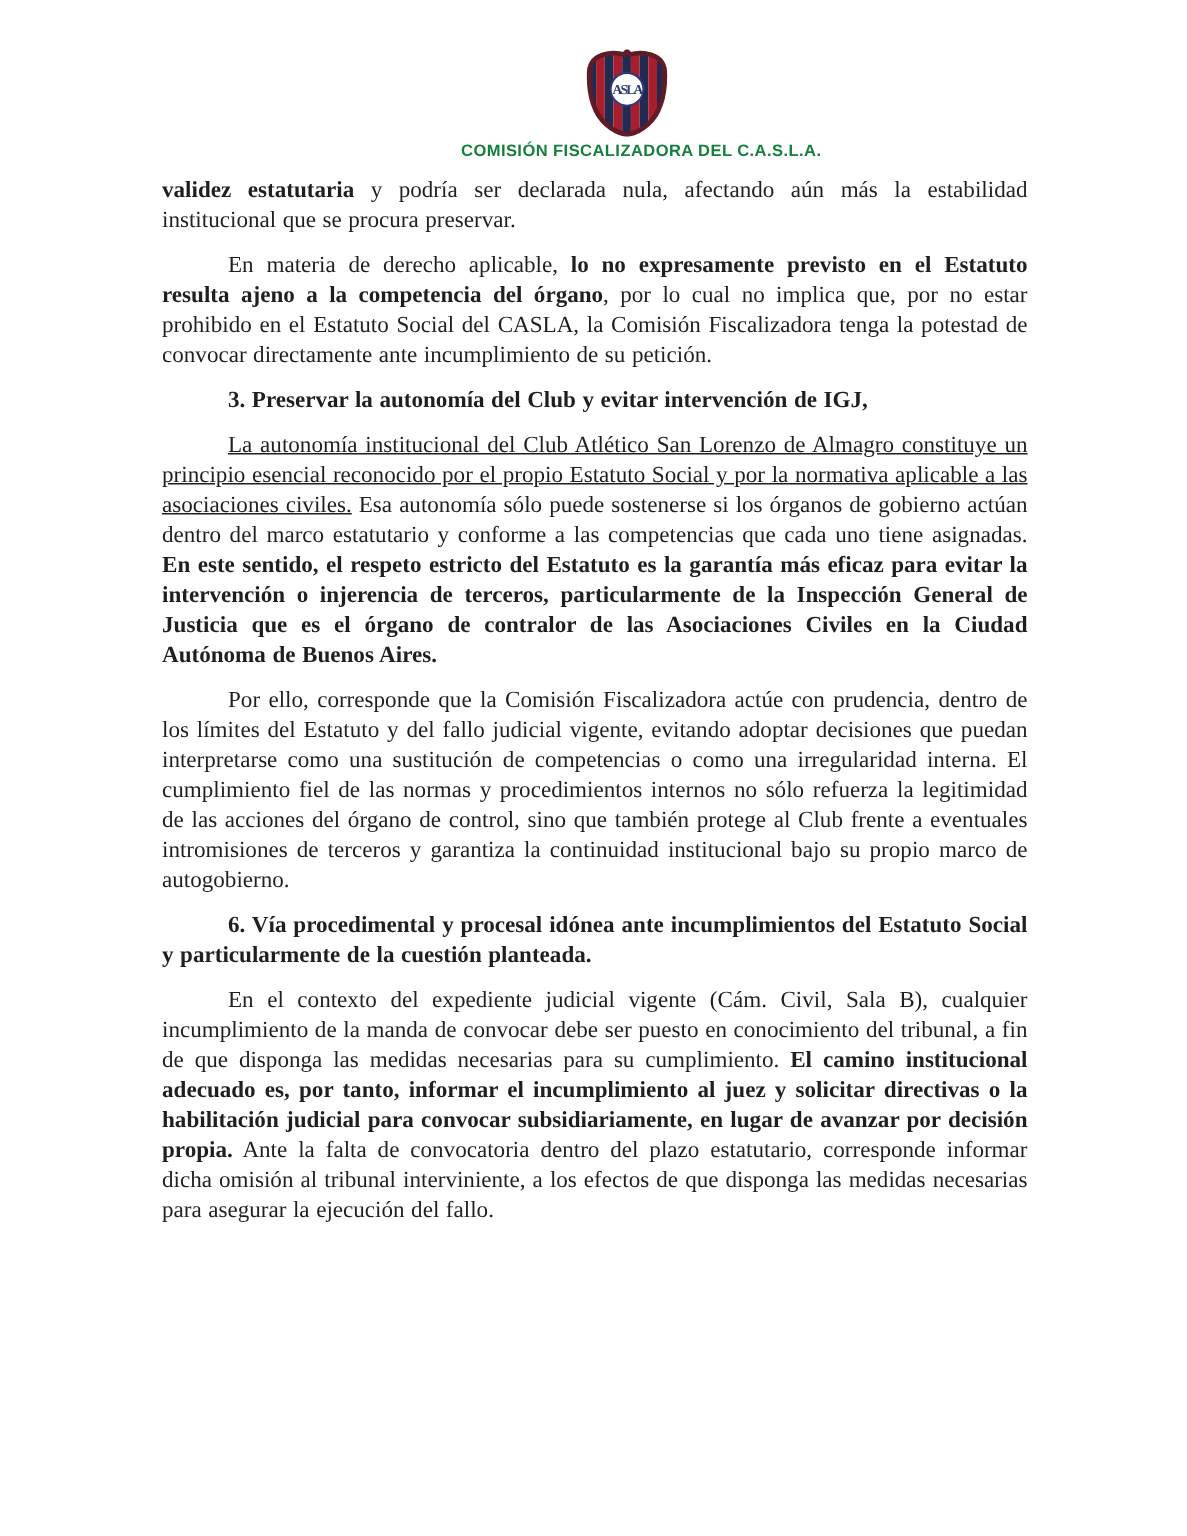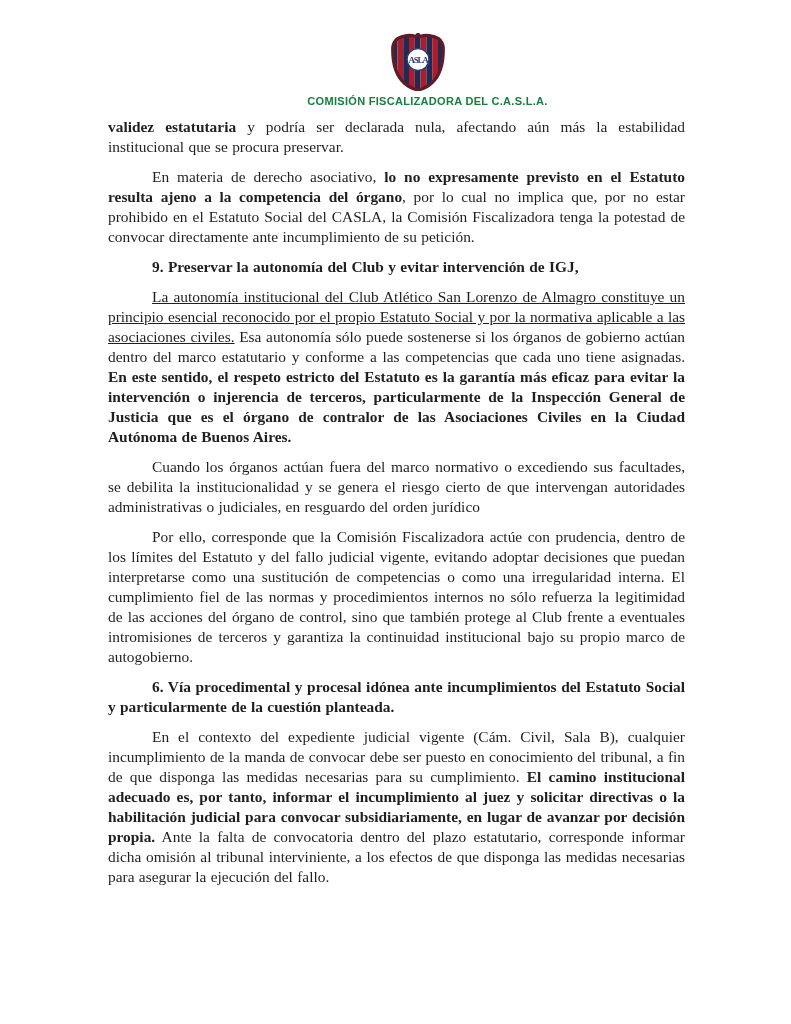--- a/index.html
+++ b/index.html
@@ -69,34 +69,31 @@
     <div class="org-title">COMISIÓN FISCALIZADORA DEL C.A.S.L.A.</div>
   </div>
 
   <div class="content">
 
     <p>
       <span class="b">validez estatutaria</span><span> y podría ser declarada nula, afectando aún más la estabilidad institucional que se procura preservar.</span>
     </p>
 
     <p class="indent">
-      <span>En materia de derecho asociativo, </span><span class="b">lo no expresamente previsto en el Estatuto resulta ajeno a la competencia del órgano</span><span>, por lo cual no implica que, por no estar prohibido en el Estatuto Social del CASLA, la Comisión Fiscalizadora tenga la potestad de convocar directamente ante incumplimiento de su petición.</span>
+      <span>En materia de derecho aplicable, </span><span class="b">lo no expresamente previsto en el Estatuto resulta ajeno a la competencia del órgano</span><span>, por lo cual no implica que, por no estar prohibido en el Estatuto Social del CASLA, la Comisión Fiscalizadora tenga la potestad de convocar directamente ante incumplimiento de su petición.</span>
     </p>
 
     <p class="indent head">
-      <span>9. Preservar la autonomía del Club y evitar intervención de IGJ,</span>
+      <span>3. Preservar la autonomía del Club y evitar intervención de IGJ,</span>
     </p>
 
     <p class="indent">
       <span class="u">La autonomía institucional del Club Atlético San Lorenzo de Almagro constituye un principio esencial reconocido por el propio Estatuto Social y por la normativa aplicable a las asociaciones civiles.</span><span> Esa autonomía sólo puede sostenerse si los órganos de gobierno actúan dentro del marco estatutario y conforme a las competencias que cada uno tiene asignadas. </span><span class="bu">En este sentido, el respeto estricto del Estatuto es la garantía más eficaz para evitar la intervención o injerencia de terceros, particularmente de la Inspección General de Justicia que es el órgano de contralor de las Asociaciones Civiles en la Ciudad Autónoma de Buenos Aires.</span>
     </p>
 
-    <p class="indent">
-      <span>Cuando los órganos actúan fuera del marco normativo o excediendo sus facultades, se debilita la institucionalidad y se genera el riesgo cierto de que intervengan autoridades administrativas o judiciales, en resguardo del orden jurídico</span>
-    </p>
 
     <p class="indent">
       <span>Por ello, corresponde que la Comisión Fiscalizadora actúe con prudencia, dentro de los límites del Estatuto y del fallo judicial vigente, evitando adoptar decisiones que puedan interpretarse como una sustitución de competencias o como una irregularidad interna. El cumplimiento fiel de las normas y procedimientos internos no sólo refuerza la legitimidad de las acciones del órgano de control, sino que también protege al Club frente a eventuales intromisiones de terceros y garantiza la continuidad institucional bajo su propio marco de autogobierno.</span>
     </p>
 
     <p class="indent head">
       <span>6. Vía procedimental y procesal idónea ante incumplimientos del Estatuto Social y particularmente de la cuestión planteada.</span>
     </p>
 
     <p class="indent">

